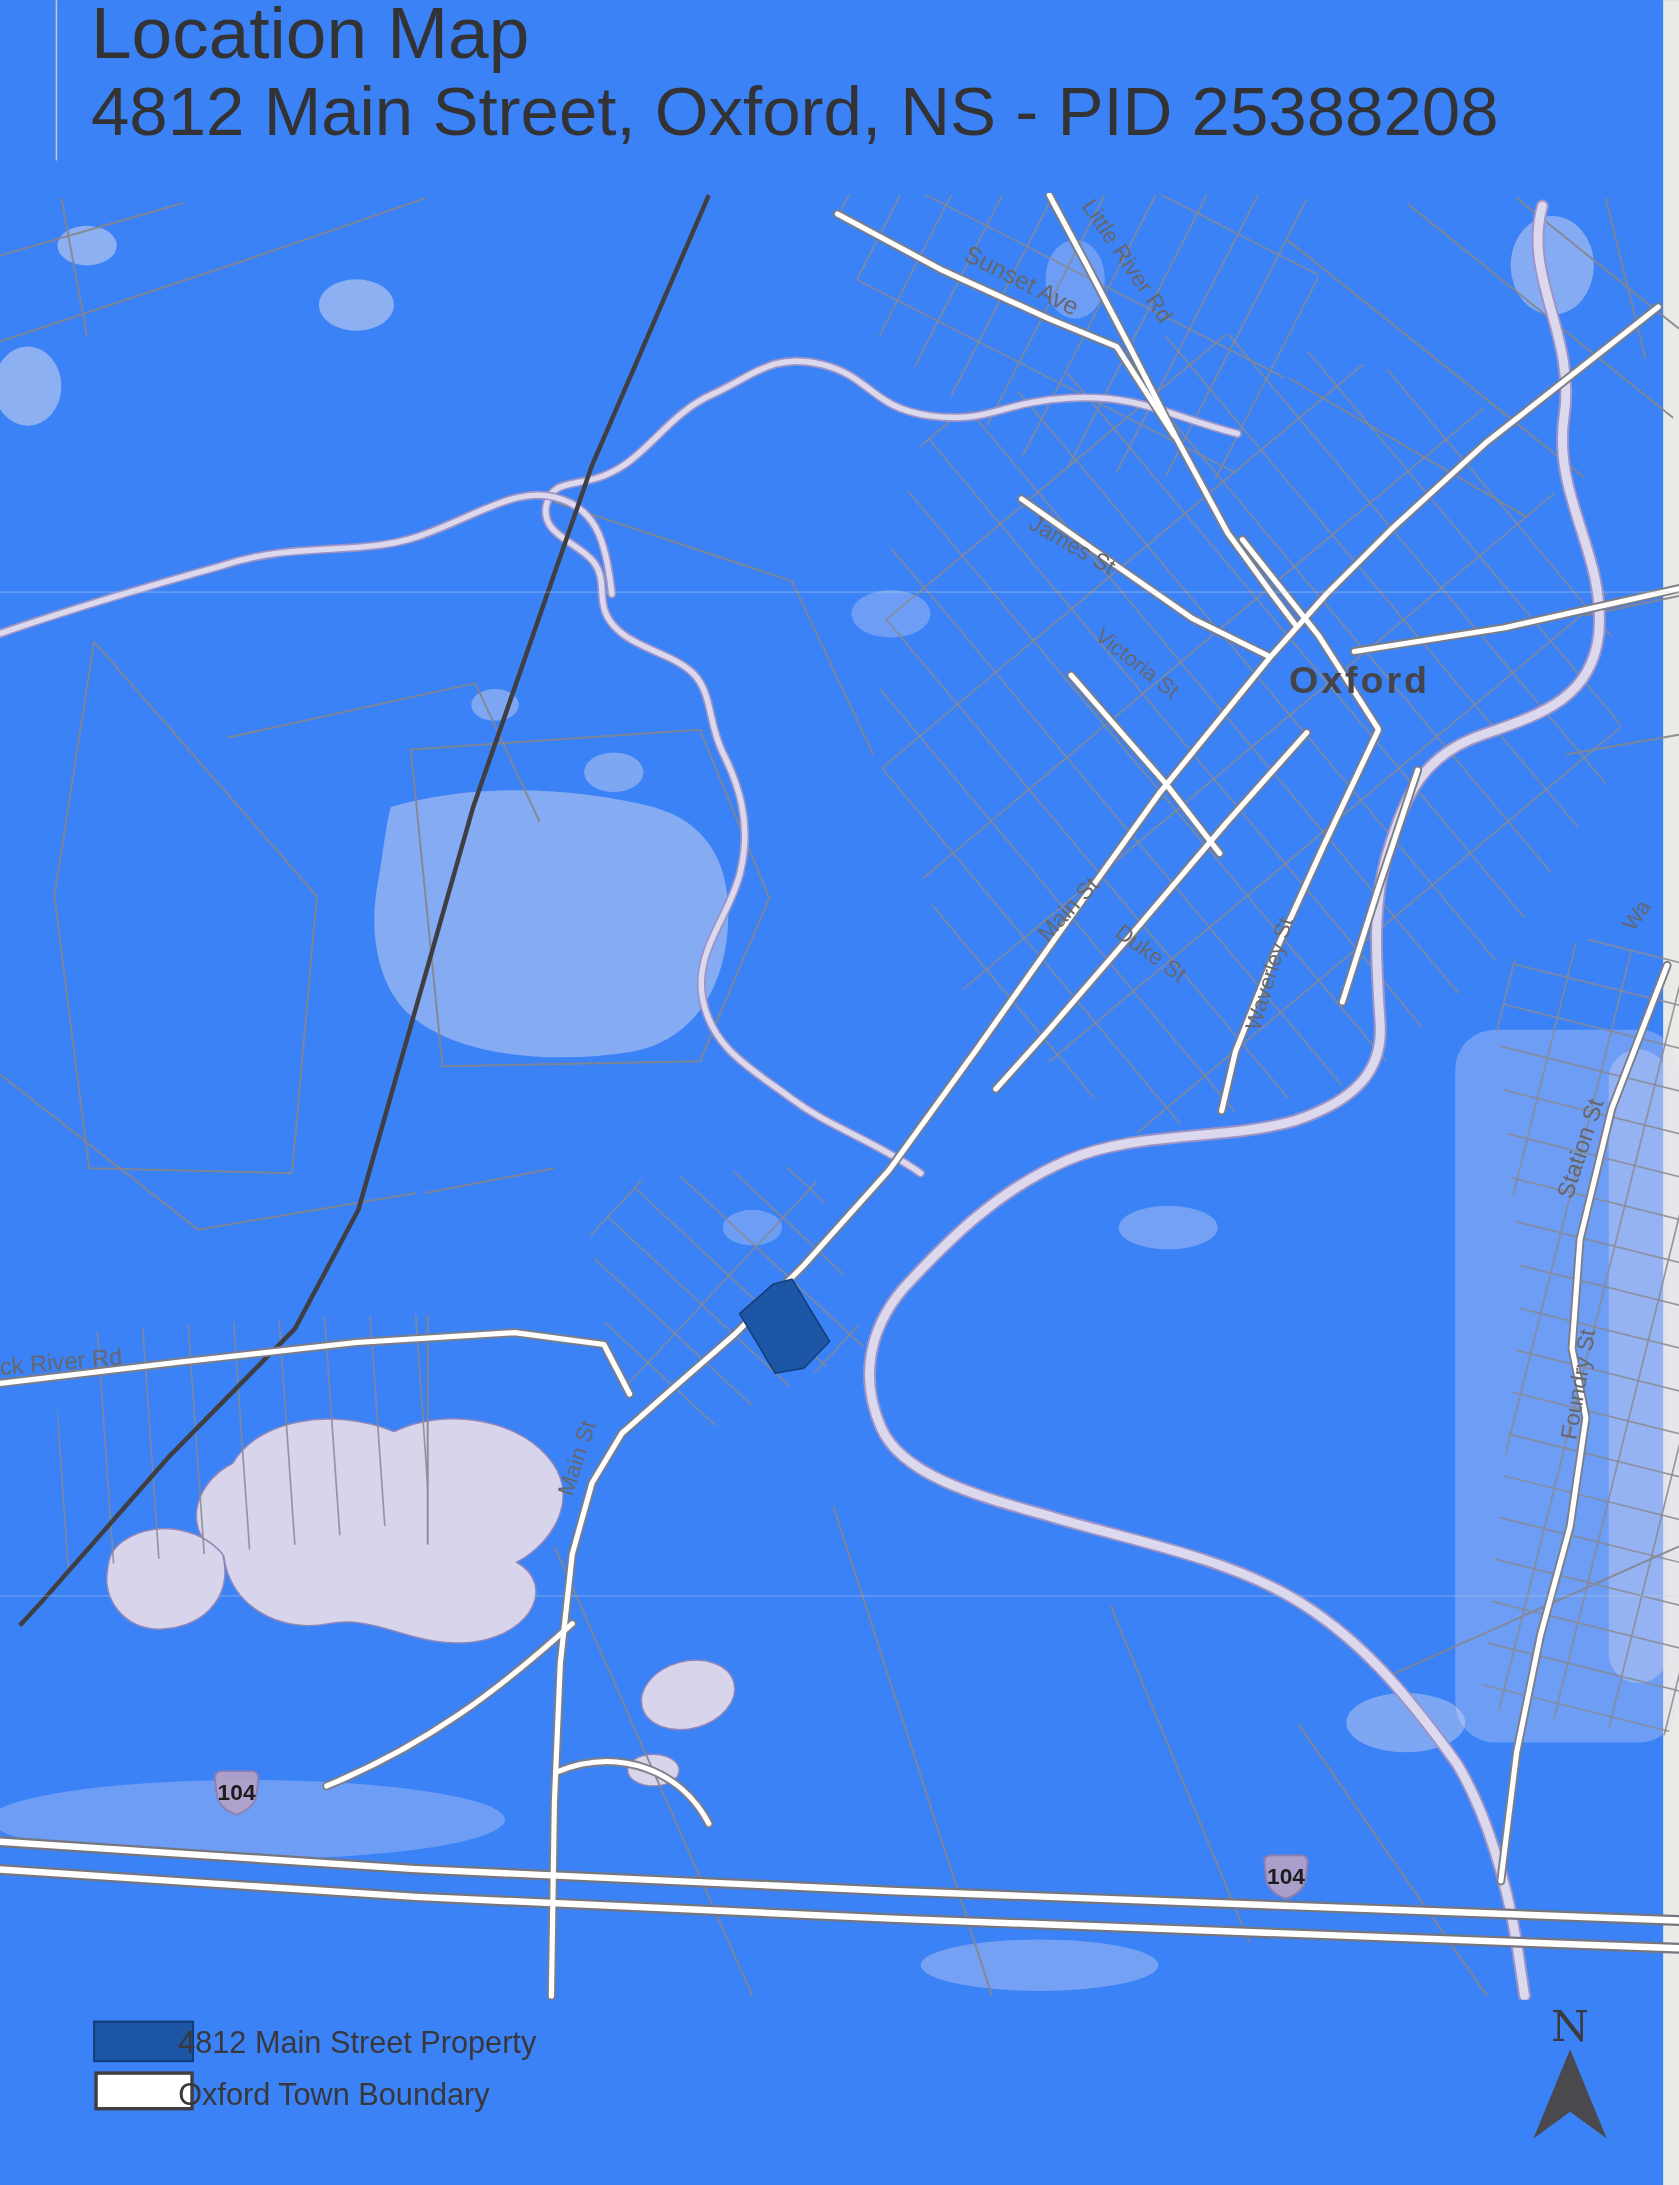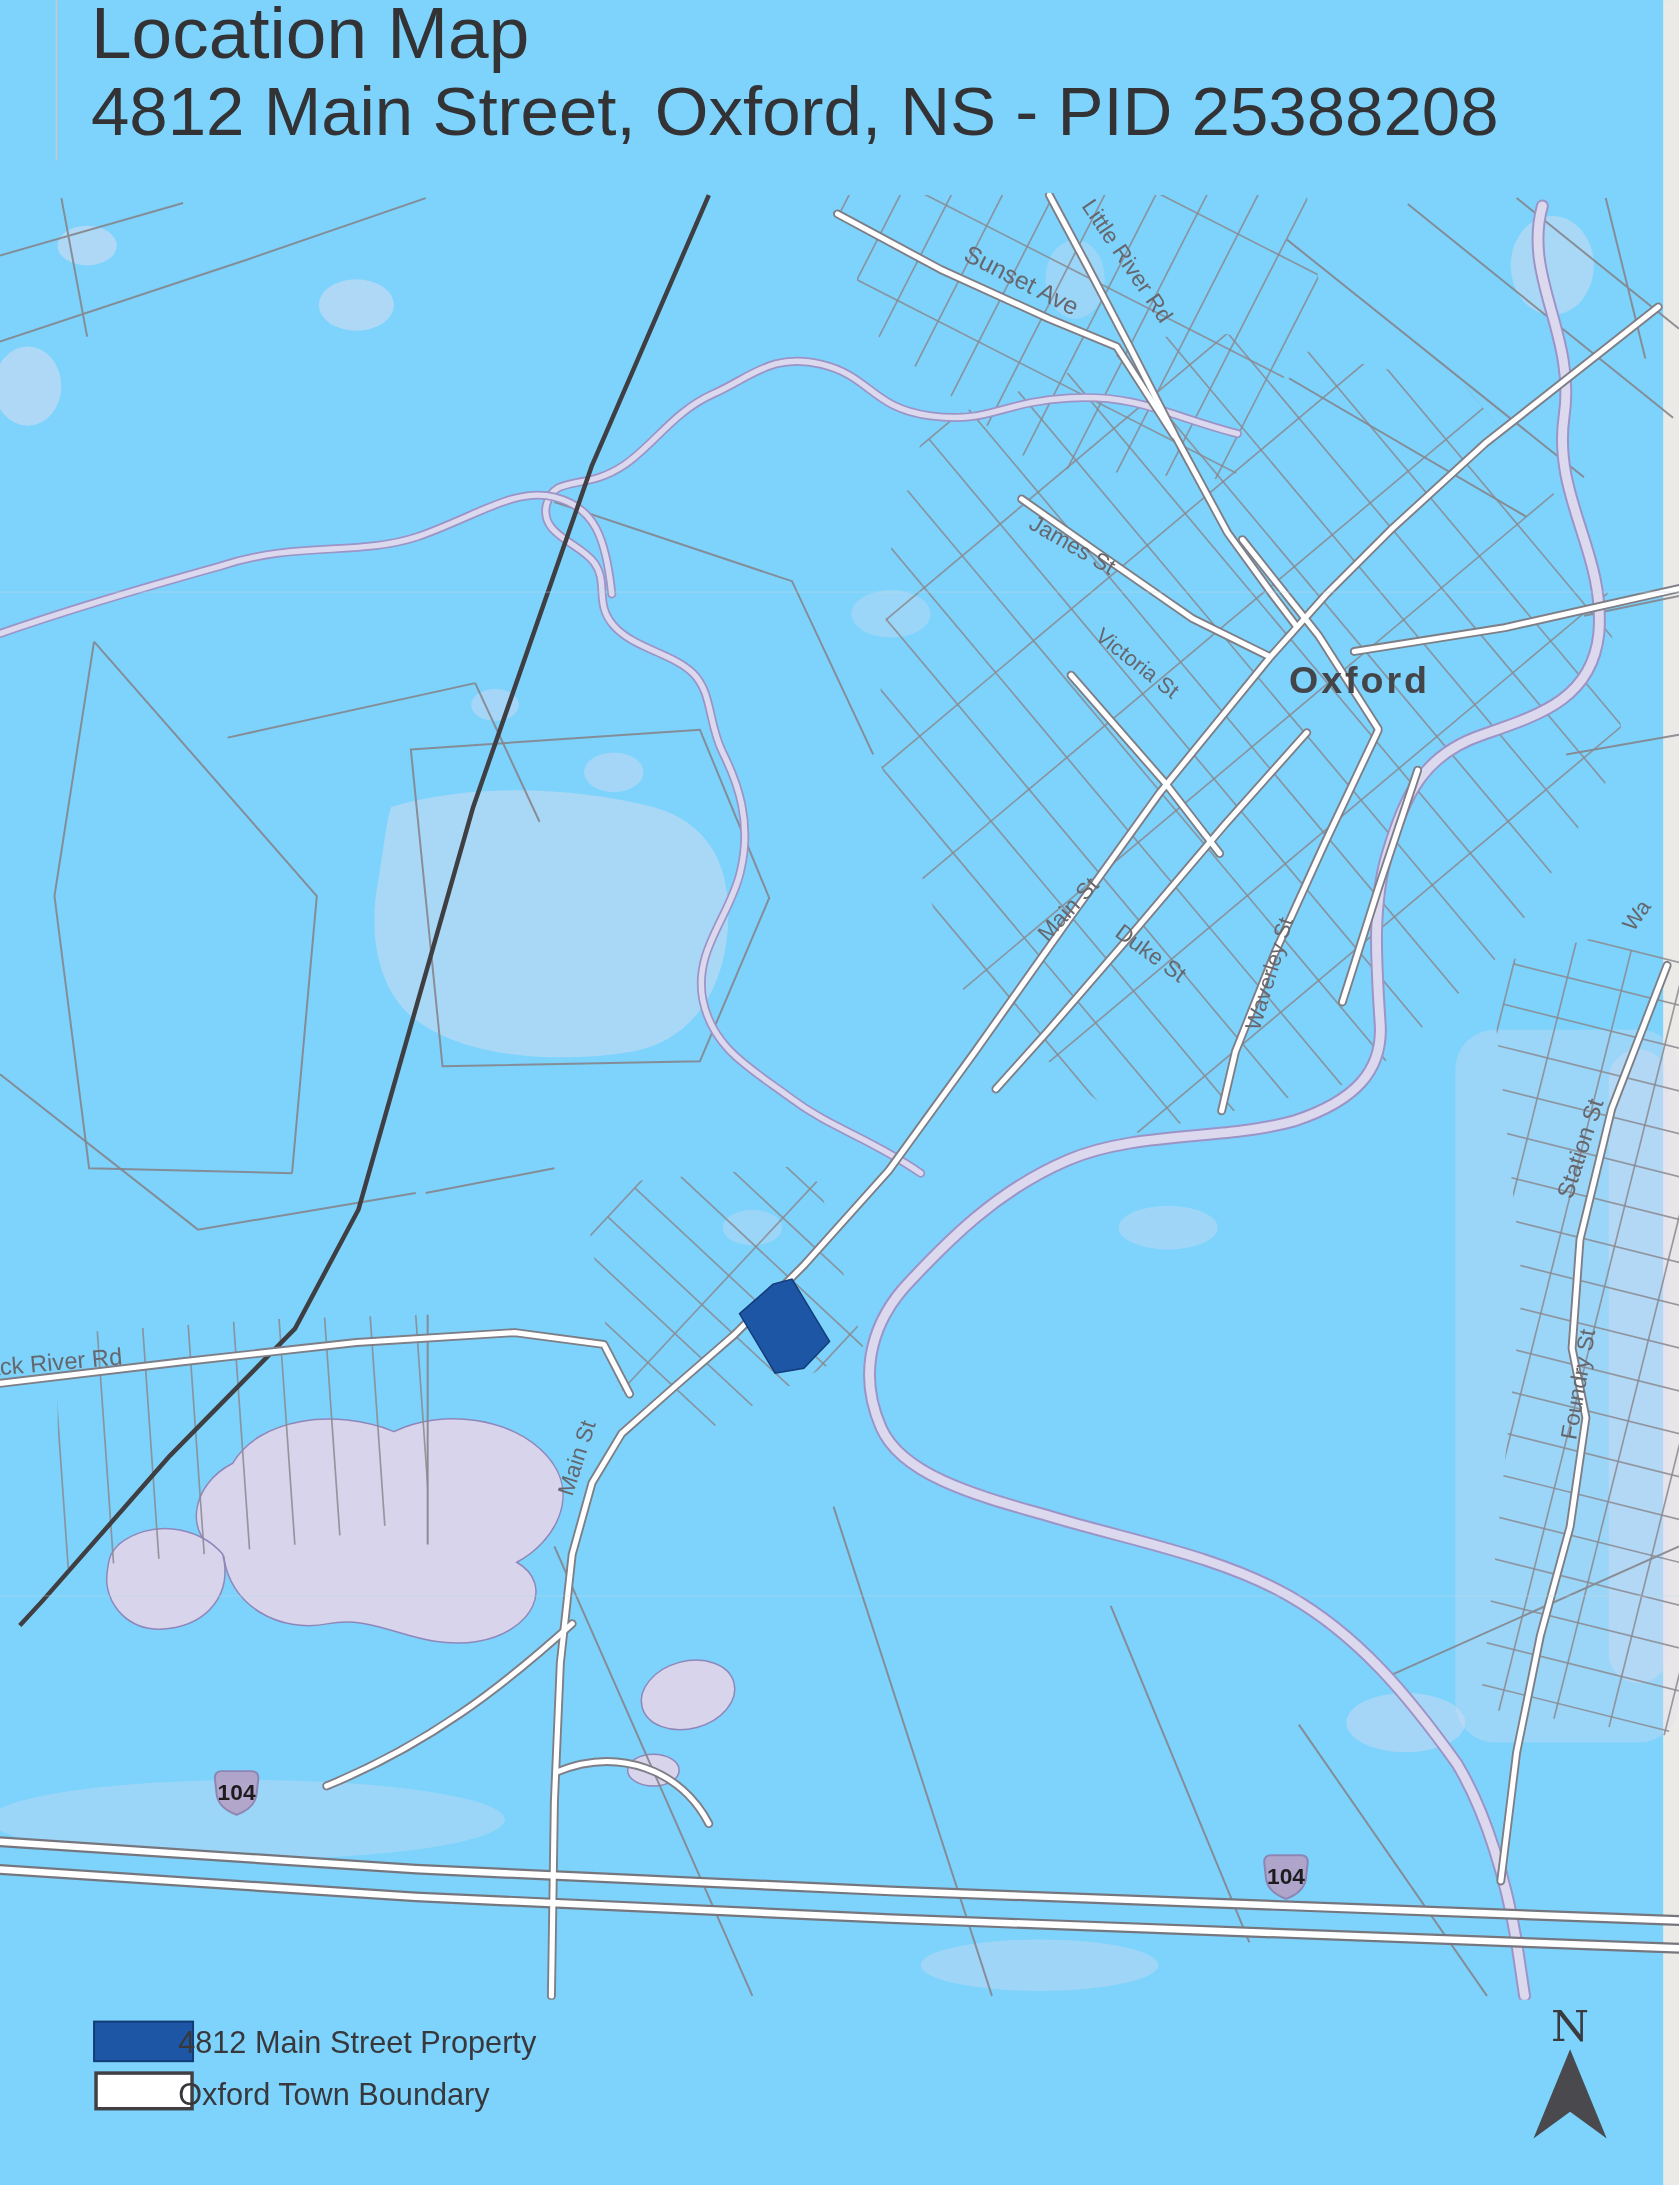--- a/index.html
+++ b/index.html
@@ -1,16 +1,16 @@
 <!DOCTYPE html>
 <html><head>
 <meta charset="utf-8">
 <style>
   html,body{margin:0;padding:0;background:#ffffff;}
-  .page{position:relative;width:1679px;height:2186px;background:#7dd3fc;overflow:hidden;
+  .page{position:relative;width:1679px;height:2186px;background:#3b82f6;overflow:hidden;
         font-family:"Liberation Sans", sans-serif;}
   .title{position:absolute;left:91px;color:#333336;line-height:1.0;white-space:nowrap;}
   #title1{top:-4px;font-size:73px;}
   #title2{top:77px;font-size:69px;}
   svg{position:absolute;left:0;top:0;}
   .parcel{stroke:#85858c;stroke-width:2;fill:none;opacity:.9;}
   .lattice line{stroke:#8a8a91;stroke-width:1.7;opacity:.85;}
   .road-casing{stroke:#7e7e86;stroke-width:9;fill:none;stroke-linecap:round;stroke-linejoin:round;}
   .road-fill{stroke:#ffffff;stroke-width:5.2;fill:none;stroke-linecap:round;stroke-linejoin:round;}
   .hw-casing{stroke:#76767e;stroke-width:11;fill:none;}

